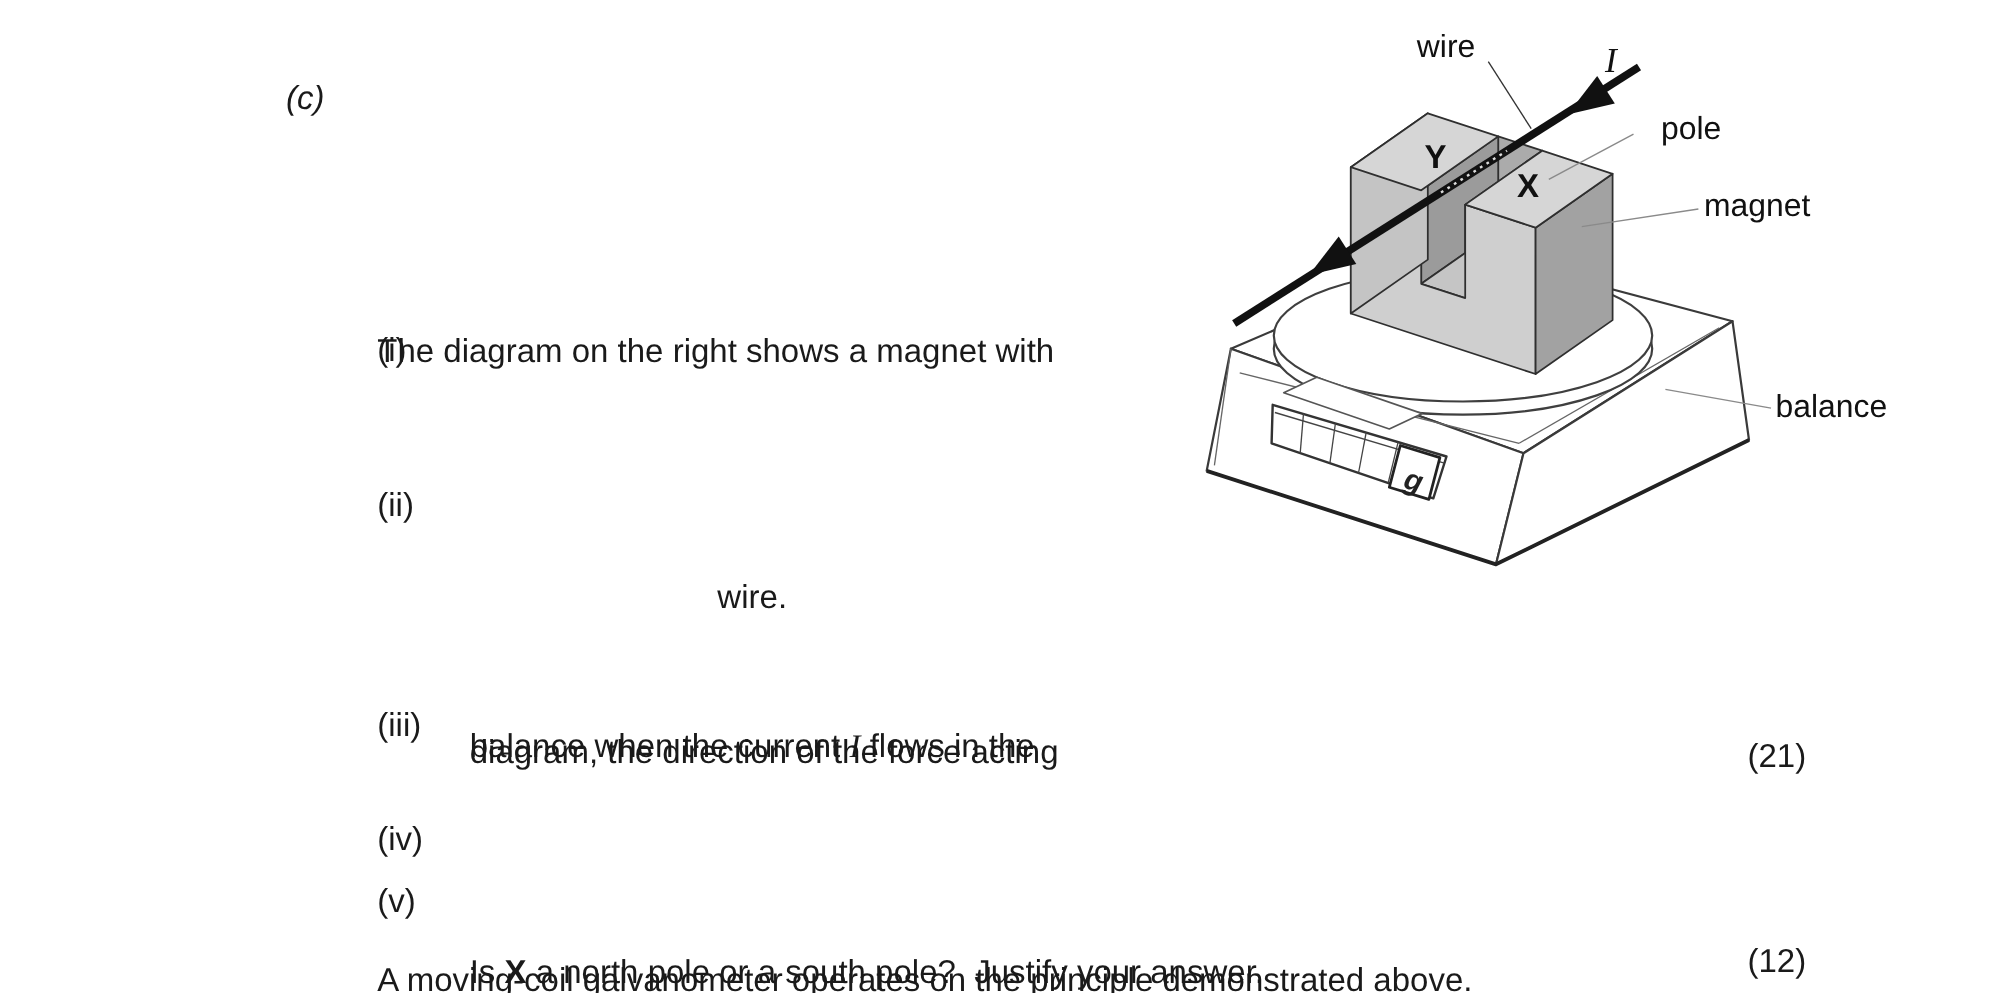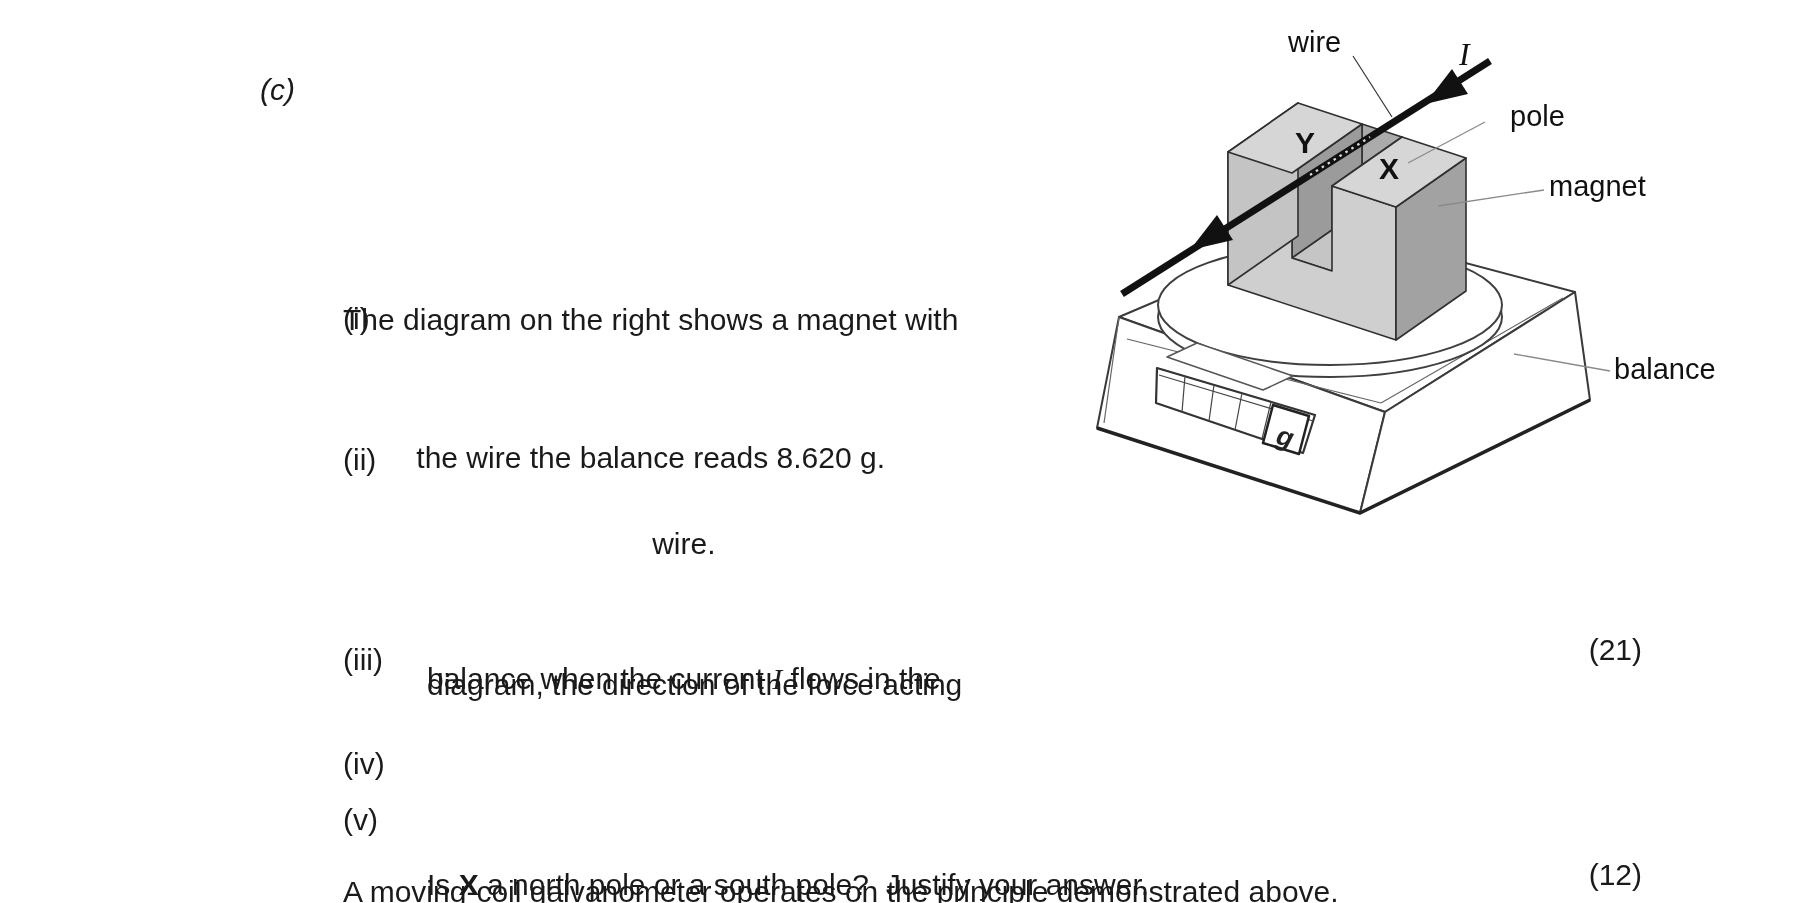--- a/index.html
+++ b/index.html
@@ -37,21 +37,20 @@
 </style>
 </head>
 <body>
 
 <div class="page">
 
   <div class="tblock" style="left:260px;top:67px;line-height:46px">
     <span class="plabel">(c)</span>
     <div class="lines" style="margin-left:83px">
       <div class="ln"><span>The diagram on the right shows a magnet with</span></div>
-      <div class="ln"><span>the wire the balance reads 8.620 g.</span></div>
     </div>
   </div>
 
   <div class="tblock" style="left:343px;top:296px;line-height:45px">
     <span class="ilabel">(i)</span>
     <div class="lines" style="margin-left:84px">
       <div class="ln"><span>wire.</span></div>
       <div class="ln"><span>balance when the current </span><span class="v">I</span><span> flows in the</span></div>
     </div>
   </div>
@@ -64,21 +63,21 @@
       
     </div>
   </div>
 
   <div class="tblock" style="left:343px;top:637px;line-height:45px">
     <span class="ilabel">(iii)</span>
     <div class="lines" style="margin-left:84px">
       <div class="ln"><span>Is </span><span class="b">X</span><span> a north pole or a south pole?  Justify your answer.</span></div>
     </div>
   </div>
-  <span class="marks" style="top:627px">(21)</span>
+  <span class="marks" style="top:665px">(21)</span>
 
   <div class="tblock" style="left:343px;top:689px;line-height:45px">
     <div class="lines">
       <div class="ln"><span>A moving-coil galvanometer operates on the principle demonstrated above.</span></div>
     </div>
   </div>
 
   <div class="tblock" style="left:343px;top:741px;line-height:45px">
     <span class="ilabel">(iv)</span>
     <div class="lines" style="margin-left:84px">

